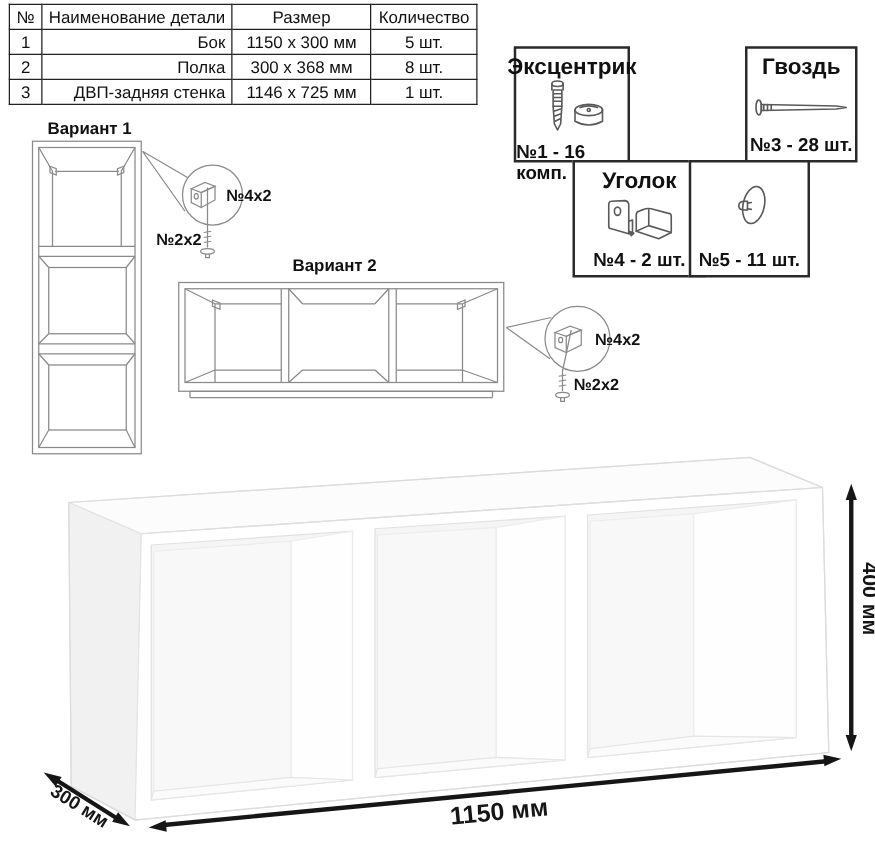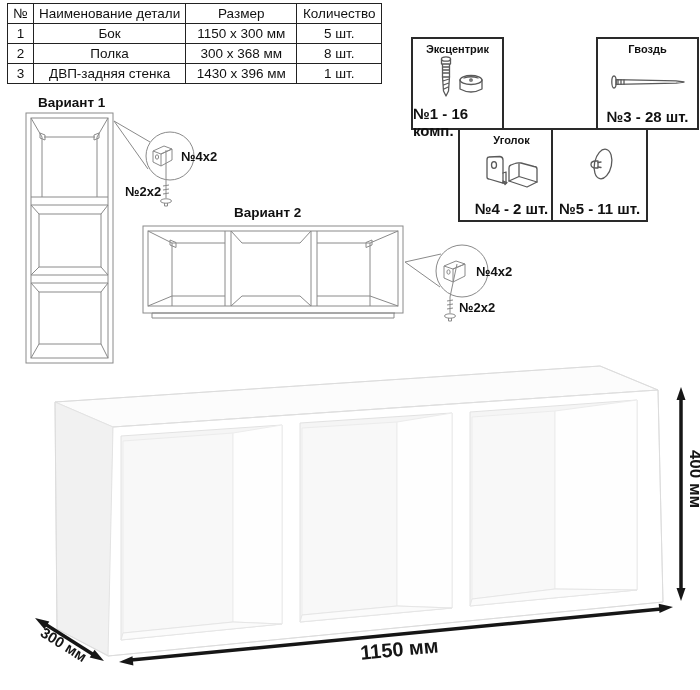--- a/index.html
+++ b/index.html
@@ -5,26 +5,26 @@
   html,body{margin:0;padding:0;background:#fff;}
   #page{position:relative;width:700px;height:690px;background:#fff;overflow:hidden;
         font-family:"Liberation Sans",sans-serif;color:#111;}
 
   
   #parts-table{position:absolute;left:7px;top:3px;border-collapse:collapse;
                font-size:13.5px;color:#111;background:#fff;}
   #parts-table td,#parts-table th{border:1.5px solid #222;padding:0 5px;height:19px;
                font-weight:normal;white-space:nowrap;}
   #parts-table .c{text-align:center;}
-  #parts-table .l{text-align:center;}
+  #parts-table .l{text-align:right;}
 
   
   .hw-box{position:absolute;background:#fff;border:2px solid #2a2a2a;
           display:flex;flex-direction:column;align-items:center;box-sizing:border-box;}
-  .hw-title{font-weight:bold;font-size:11px;line-height:1.12;text-align:center;margin-top:4px;}
+  .hw-title{font-weight:bold;font-size:18px;line-height:1.12;text-align:center;margin-top:4px;}
   .hw-icon{flex:1;display:flex;align-items:center;justify-content:center;}
   .hw-count{font-weight:bold;font-size:15px;margin-bottom:3px;}
 
   
   #draw{position:absolute;left:0;top:0;}
   .wire{stroke:#8a8a8a;stroke-width:1;fill:none;}
   .wire-f{stroke:#8a8a8a;stroke-width:1;fill:#fff;}
   .svg-label{font:bold 13px "Liberation Sans",sans-serif;fill:#111;}
   .v-title{font:bold 13.5px "Liberation Sans",sans-serif;fill:#111;}
   .dim-big{font:bold 20px "Liberation Sans",sans-serif;fill:#161616;}
@@ -60,21 +60,21 @@
     </tr>
     <tr>
       <td class="c">2</td>
       <td class="l">Полка</td>
       <td class="c">300 х 368 мм</td>
       <td class="c">8 шт.</td>
     </tr>
     <tr>
       <td class="c">3</td>
       <td class="l">ДВП-задняя стенка</td>
-      <td class="c">1430 х 396 мм</td>
+      <td class="c">1146 х 725 мм</td>
       <td class="c">1 шт.</td>
     </tr>
   </tbody>
     </table>
 
   <div class="hw-box" style="left:411px;top:37px;width:93px;height:93px;">
     <div class="hw-title">Эксцентрик</div>
     <div class="hw-icon">
       <svg width="58" height="50" viewBox="0 0 58 50">
         <g class="hwicon">
@@ -86,21 +86,21 @@
           <path d="M31,25 L31,34 Q42,40 53,34 L53,25"></path>
           <path d="M35,23 Q42,20.5 49,23"></path>
           <circle cx="42" cy="25" r="1.2"></circle>
         </g>
       </svg>
     </div>
     <div class="hw-count">№1 - 16 комп.</div>
   </div>
 
 
-  <div class="hw-box" style="left:596px;top:37px;width:103px;height:93px;">
+  <div class="hw-box" style="left:596px;top:37px;width:90px;height:93px;">
     <div class="hw-title">Гвоздь</div>
     <div class="hw-icon">
       <svg width="80" height="18" viewBox="0 0 80 18">
         <g class="hwicon">
           <ellipse cx="6" cy="9" rx="2.2" ry="6"></ellipse>
           <path d="M8,6.6 L68,7.8 L76,9 L68,10.2 L8,11.4 Z"></path>
           <path d="M10,6.6 L10,11.4 M13,6.7 L13,11.3 M16,6.8 L16,11.2"></path>
         </g>
       </svg>
     </div>

